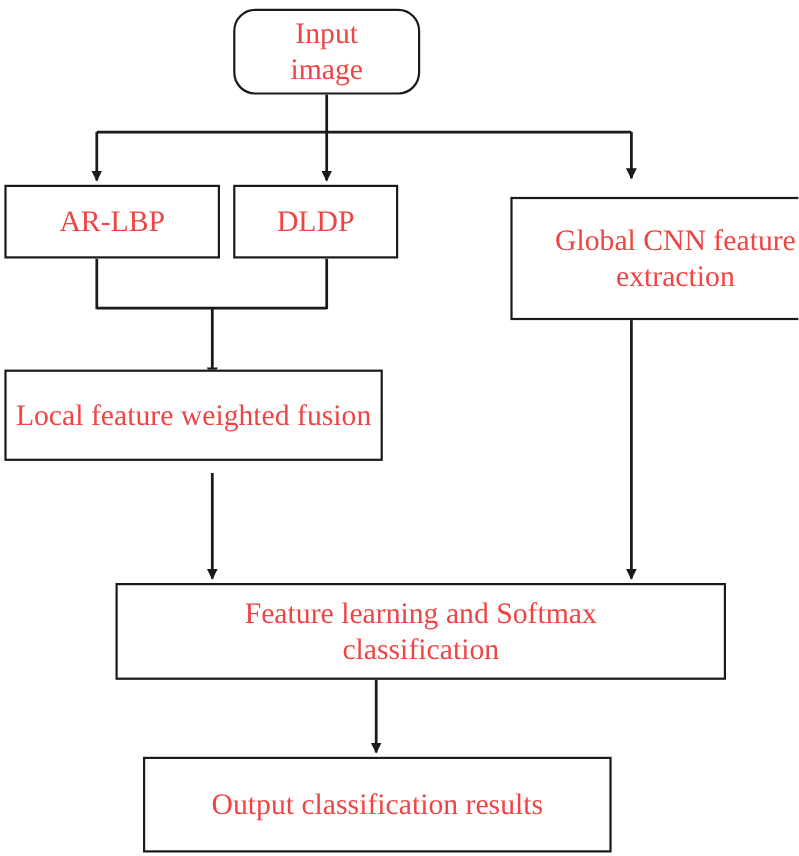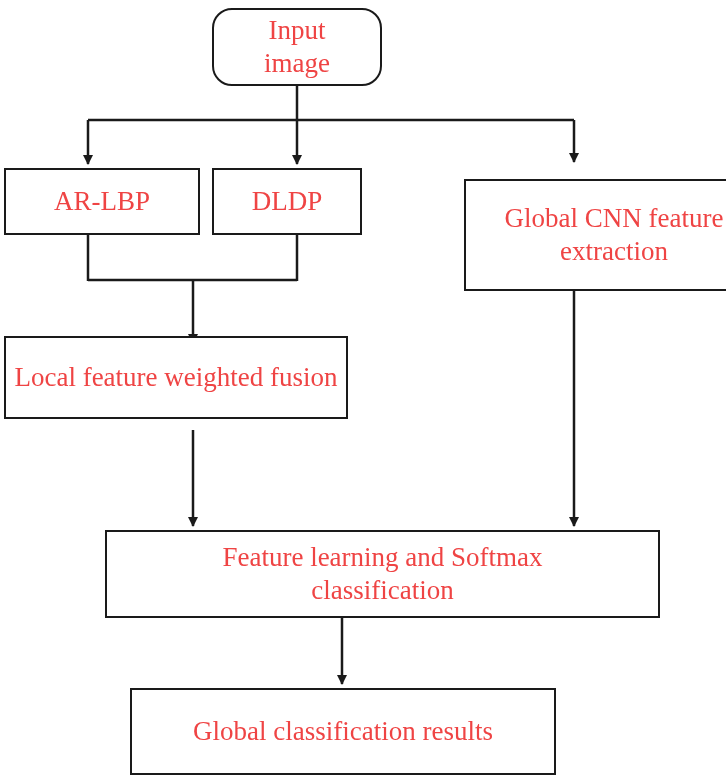--- a/index.html
+++ b/index.html
@@ -103,16 +103,16 @@
 
   <div class="node node-fusion">
     <span class="node-label">Local feature weighted fusion</span>
   </div>
 
   <div class="node node-learn">
     <span class="node-label">Feature learning and Softmax classification</span>
   </div>
 
   <div class="node node-output">
-    <span class="node-label">Global classification results</span>
+    <span class="node-label">Output classification results</span>
   </div>
 
 </div>
 
 </body></html>

